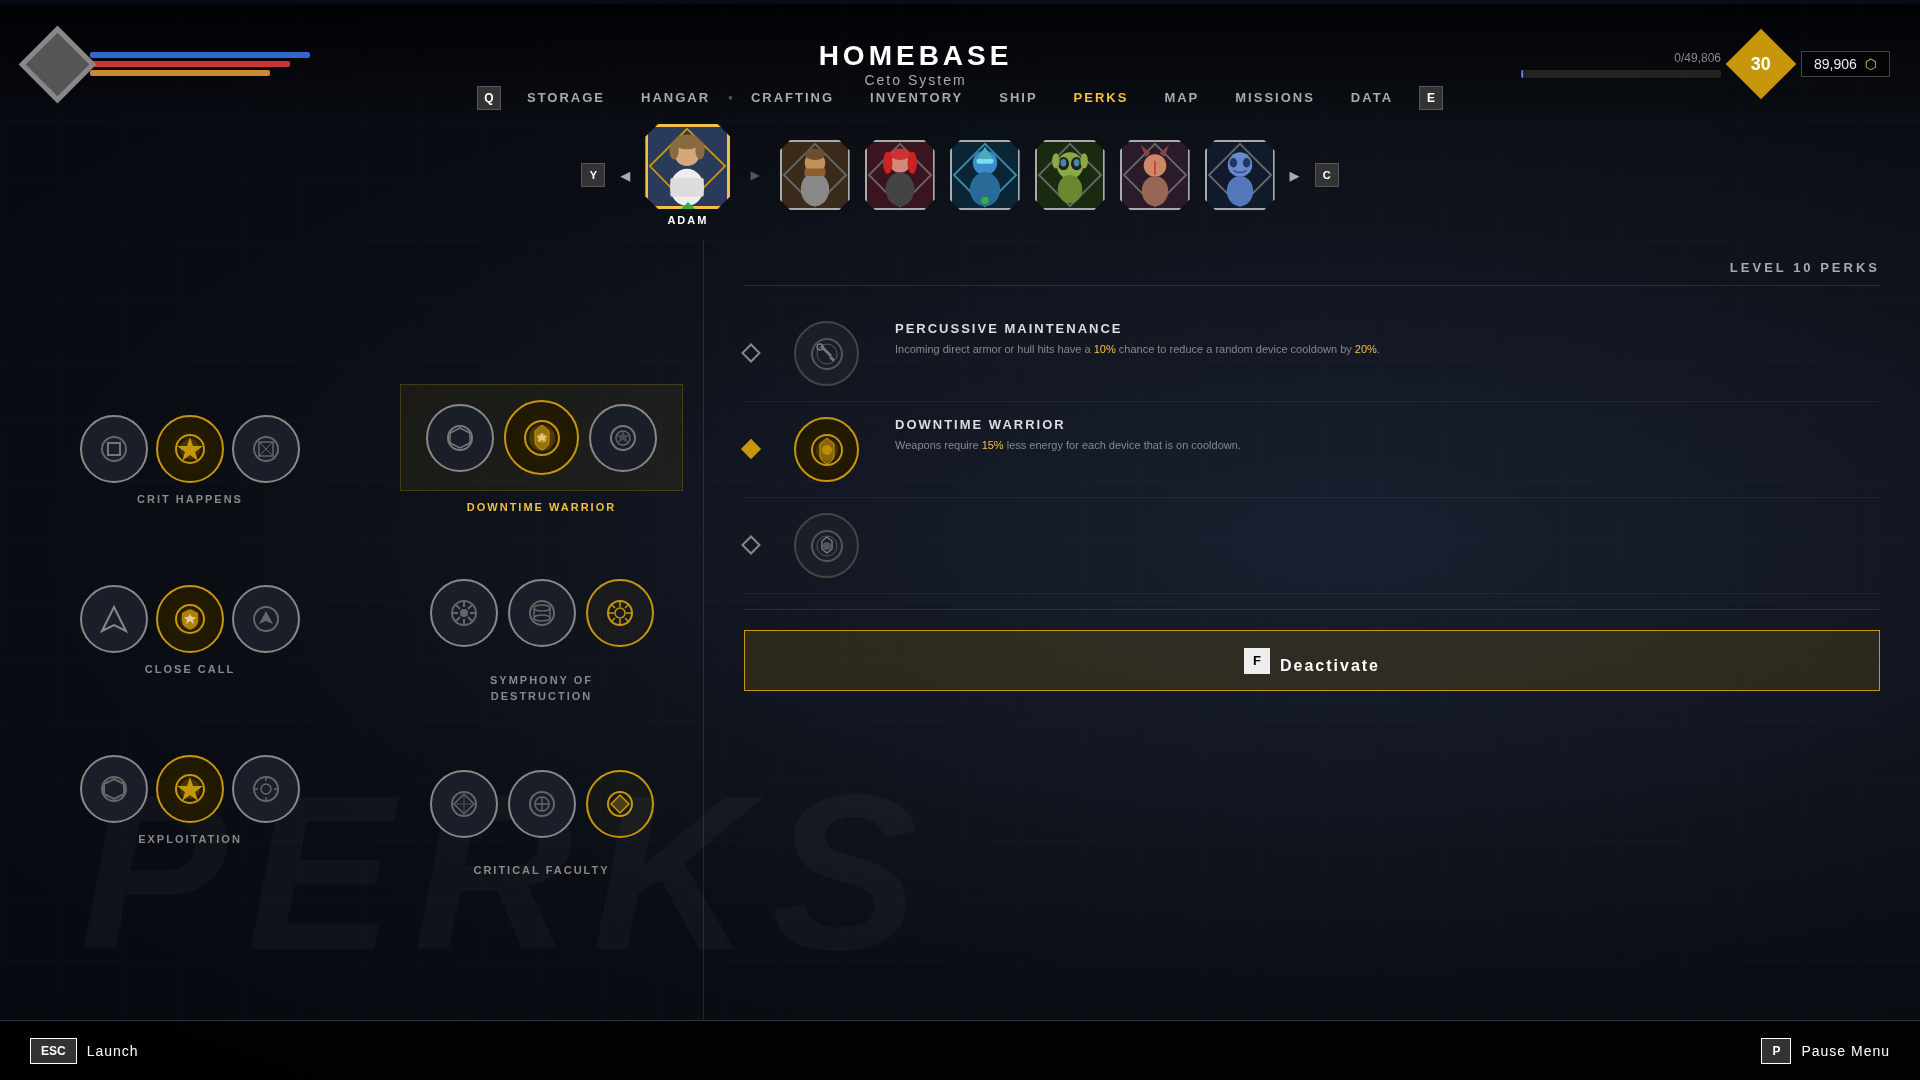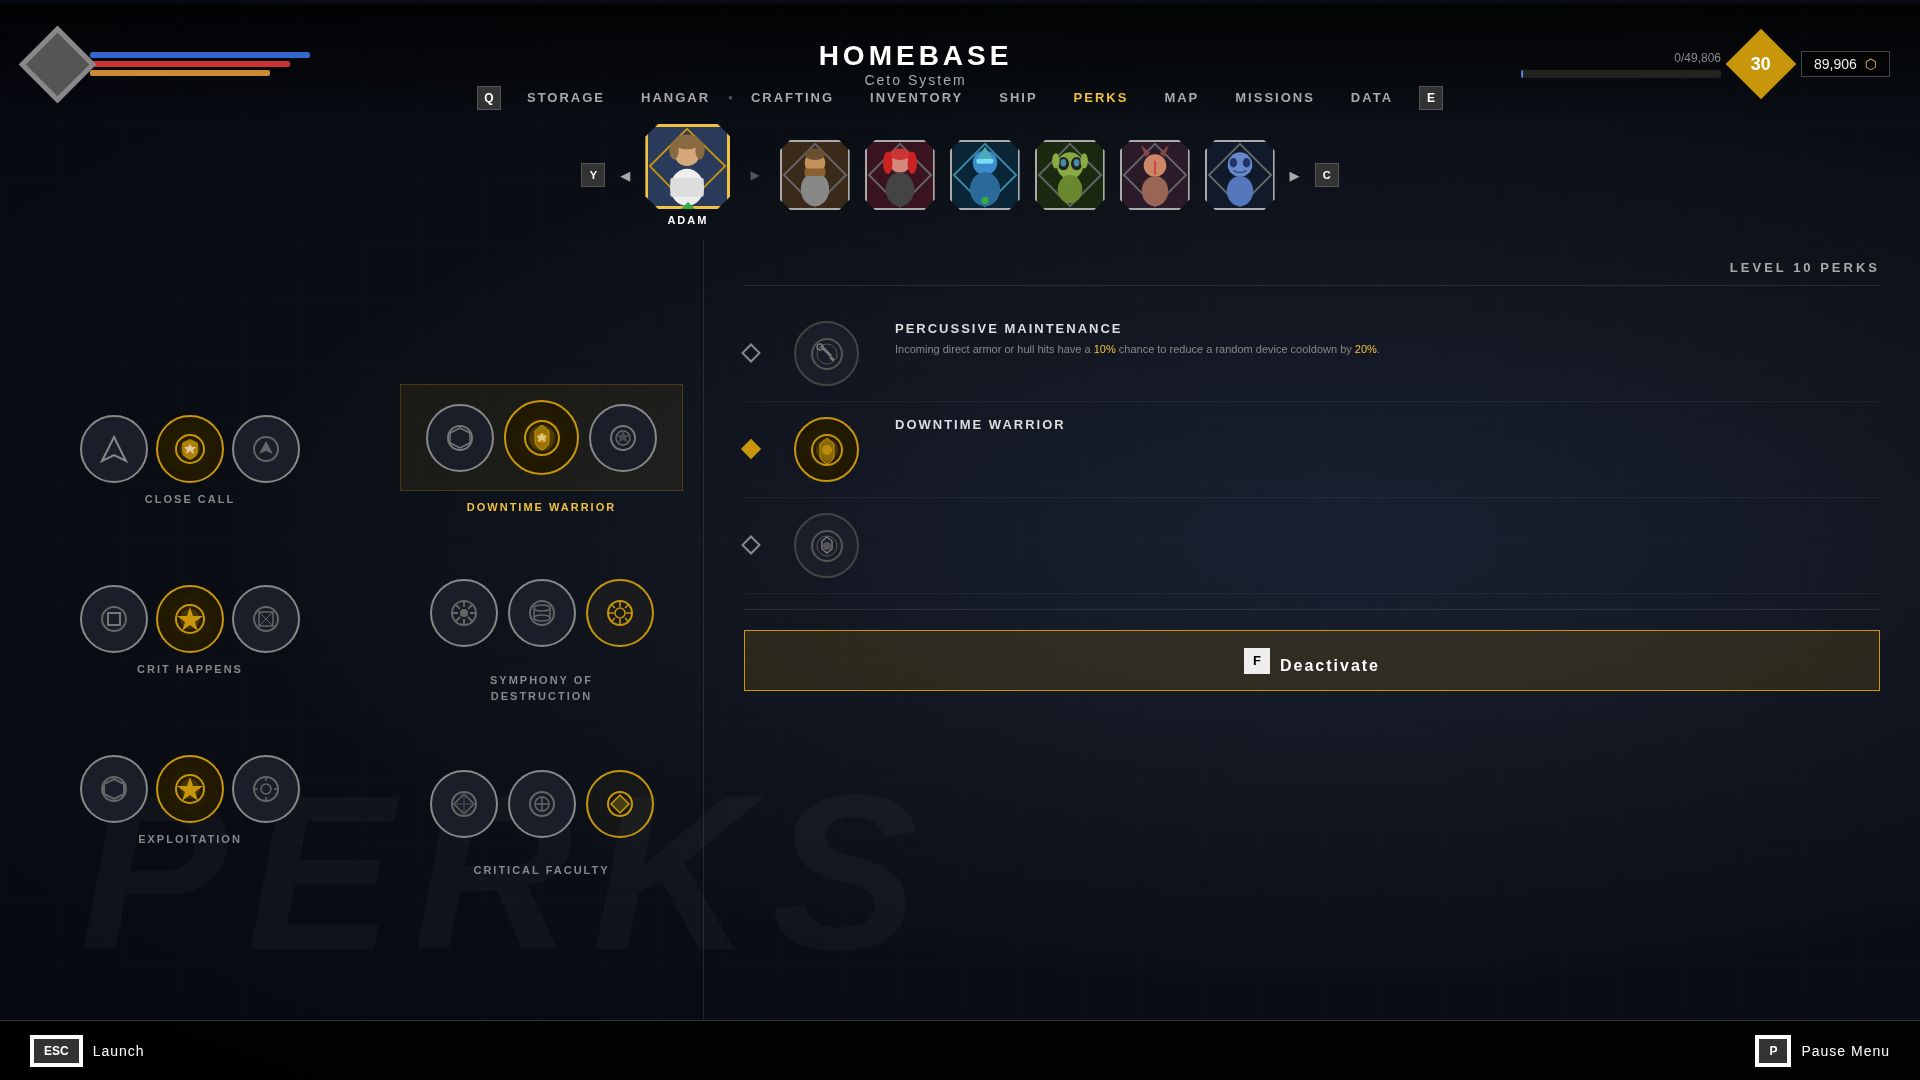--- a/index.html
+++ b/index.html
@@ -503,21 +503,21 @@
       align-items: center;
       gap: 10px;
       cursor: pointer;
     }
     .bottom-key {
       background: #333;
       color: #fff;
       font-size: 12px;
       font-weight: 700;
       padding: 5px 10px;
-      border: 4px solid #ffffff;
+      border: 1px solid #ffffff;
     }
     .bottom-label {
       font-size: 14px;
       color: #fff;
       letter-spacing: 1px;
     }
   </style>
 </head>
 <body>
 
@@ -698,49 +698,20 @@
   <div class="char-arrow">▸</div>
   <div class="char-nav-key">C</div>
 </div>
 
 <div class="main-content">
 
   <div class="left-perks">
 
     <div class="perk-row">
       <div class="perk-icons-row">
-
-        <div class="perk-icon semi-active">
-          <svg width="30" height="30" viewBox="0 0 30 30">
-            <polygon points="15,3 27,27 15,21 3,27" fill="none" stroke="#888" stroke-width="2"></polygon>
-          </svg>
-        </div>
-
-        <div class="perk-icon active">
-          <svg width="32" height="32" viewBox="0 0 32 32">
-            <circle cx="16" cy="16" r="14" fill="none" stroke="#c8960a" stroke-width="2"></circle>
-            <circle cx="16" cy="16" r="10" fill="rgba(200,150,10,0.2)"></circle>
-
-            <path d="M16 6 L24 10 L24 18 Q24 24 16 27 Q8 24 8 18 L8 10 Z" fill="#c8960a" opacity="0.8"></path>
-            <polygon points="16,11 18,14 22,14 19,17 20,21 16,18 12,21 13,17 10,14 14,14" fill="#fff" opacity="0.6"></polygon>
-          </svg>
-        </div>
-
-        <div class="perk-icon semi-active">
-          <svg width="30" height="30" viewBox="0 0 30 30">
-            <circle cx="15" cy="15" r="12" fill="none" stroke="#666" stroke-width="2"></circle>
-            <polygon points="15,7 22,20 15,17 8,20" fill="#666"></polygon>
-          </svg>
-        </div>
-      </div>
-      <div class="perk-label">CLOSE CALL</div>
-    </div>
-
-    <div class="perk-row">
-      <div class="perk-icons-row">
         <div class="perk-icon semi-active">
           <svg width="30" height="30" viewBox="0 0 30 30">
             <circle cx="15" cy="15" r="12" fill="none" stroke="#666" stroke-width="2"></circle>
             <rect x="9" y="9" width="12" height="12" fill="none" stroke="#777" stroke-width="2"></rect>
           </svg>
         </div>
         <div class="perk-icon active">
           <svg width="32" height="32" viewBox="0 0 32 32">
             <circle cx="16" cy="16" r="14" fill="none" stroke="#c8960a" stroke-width="2"></circle>
             <circle cx="16" cy="16" r="10" fill="rgba(200,150,10,0.2)"></circle>
@@ -750,20 +721,49 @@
         <div class="perk-icon semi-active">
           <svg width="30" height="30" viewBox="0 0 30 30">
             <circle cx="15" cy="15" r="12" fill="none" stroke="#666" stroke-width="2"></circle>
             <rect x="8" y="8" width="14" height="14" fill="none" stroke="#666" stroke-width="1.5"></rect>
             <line x1="8" y1="8" x2="22" y2="22" stroke="#666" stroke-width="1"></line>
             <line x1="22" y1="8" x2="8" y2="22" stroke="#666" stroke-width="1"></line>
           </svg>
         </div>
       </div>
       <div class="perk-label">CRIT HAPPENS</div>
+    </div>
+
+    <div class="perk-row">
+      <div class="perk-icons-row">
+
+        <div class="perk-icon semi-active">
+          <svg width="30" height="30" viewBox="0 0 30 30">
+            <polygon points="15,3 27,27 15,21 3,27" fill="none" stroke="#888" stroke-width="2"></polygon>
+          </svg>
+        </div>
+
+        <div class="perk-icon active">
+          <svg width="32" height="32" viewBox="0 0 32 32">
+            <circle cx="16" cy="16" r="14" fill="none" stroke="#c8960a" stroke-width="2"></circle>
+            <circle cx="16" cy="16" r="10" fill="rgba(200,150,10,0.2)"></circle>
+
+            <path d="M16 6 L24 10 L24 18 Q24 24 16 27 Q8 24 8 18 L8 10 Z" fill="#c8960a" opacity="0.8"></path>
+            <polygon points="16,11 18,14 22,14 19,17 20,21 16,18 12,21 13,17 10,14 14,14" fill="#fff" opacity="0.6"></polygon>
+          </svg>
+        </div>
+
+        <div class="perk-icon semi-active">
+          <svg width="30" height="30" viewBox="0 0 30 30">
+            <circle cx="15" cy="15" r="12" fill="none" stroke="#666" stroke-width="2"></circle>
+            <polygon points="15,7 22,20 15,17 8,20" fill="#666"></polygon>
+          </svg>
+        </div>
+      </div>
+      <div class="perk-label">CLOSE CALL</div>
     </div>
 
     <div class="perk-row">
       <div class="perk-icons-row">
         <div class="perk-icon semi-active">
           <svg width="30" height="30" viewBox="0 0 30 30">
             <circle cx="15" cy="15" r="12" fill="none" stroke="#666" stroke-width="2"></circle>
             <polygon points="15,5 25,10 25,20 15,25 5,20 5,10" fill="none" stroke="#666" stroke-width="2"></polygon>
           </svg>
         </div>
@@ -923,20 +923,23 @@
       <div class="perk-detail-icon active">
         <svg width="34" height="34" viewBox="0 0 34 34">
           <circle cx="17" cy="17" r="15" fill="none" stroke="#c8960a" stroke-width="2"></circle>
           <circle cx="17" cy="17" r="11" fill="rgba(200,150,10,0.2)"></circle>
           <path d="M17 5 L24 11 L24 22 Q24 28 17 31 Q10 28 10 22 L10 11 Z" fill="rgba(200,150,10,0.5)" stroke="#c8960a" stroke-width="1"></path>
           <circle cx="17" cy="17" r="5" fill="#c8960a" opacity="0.8"></circle>
         </svg>
       </div>
       <div class="perk-detail-text">
         <div class="perk-detail-name">DOWNTIME WARRIOR</div>
+        <div class="perk-detail-desc">
+          Weapons require <span class="highlight-gold">15%</span> less energy for each device that is on cooldown.
+        </div>
       </div>
     </div>
 
     <div class="perk-detail">
       <div class="perk-detail-diamond"></div>
       <div class="perk-detail-icon">
         <svg width="34" height="34" viewBox="0 0 34 34">
           <circle cx="17" cy="17" r="15" fill="none" stroke="#555" stroke-width="2"></circle>
           <circle cx="17" cy="17" r="10" fill="none" stroke="#555" stroke-width="1"></circle>
           <polygon points="17,8 22,12 22,20 17,24 12,20 12,12" fill="none" stroke="#777" stroke-width="1.5"></polygon>

